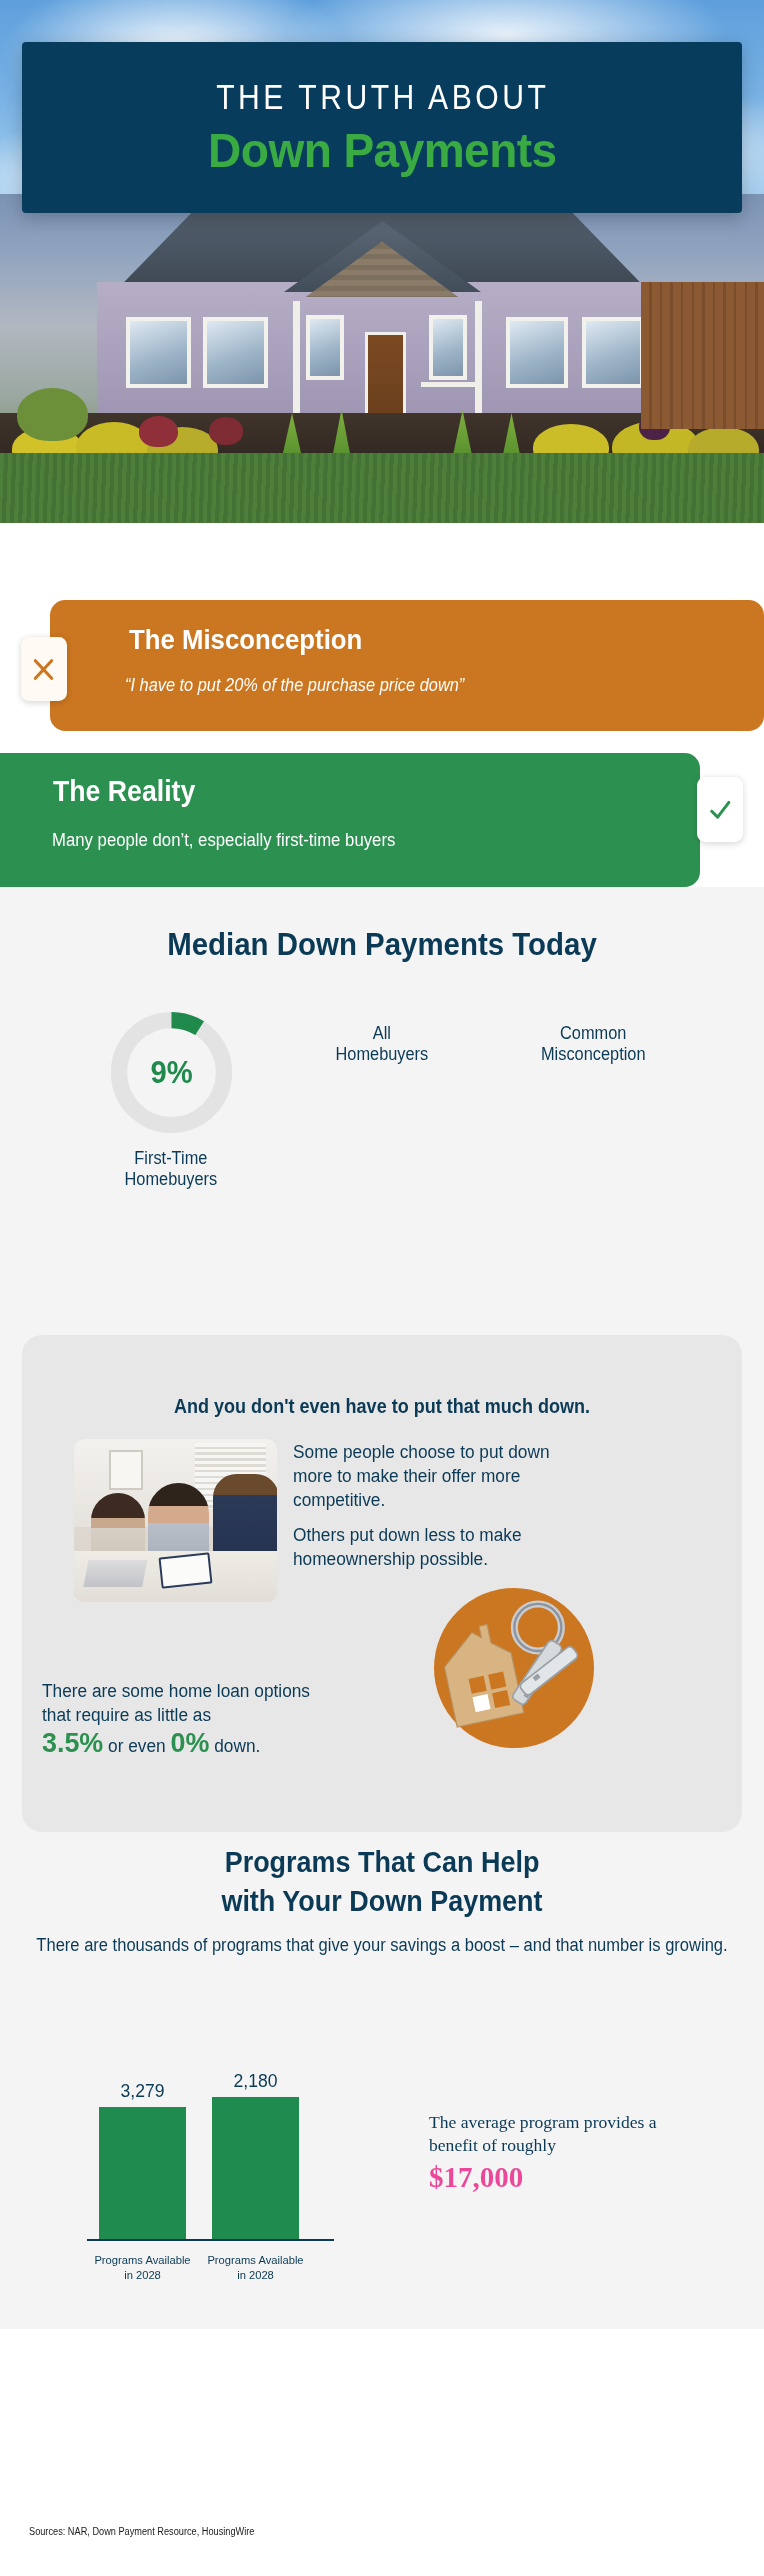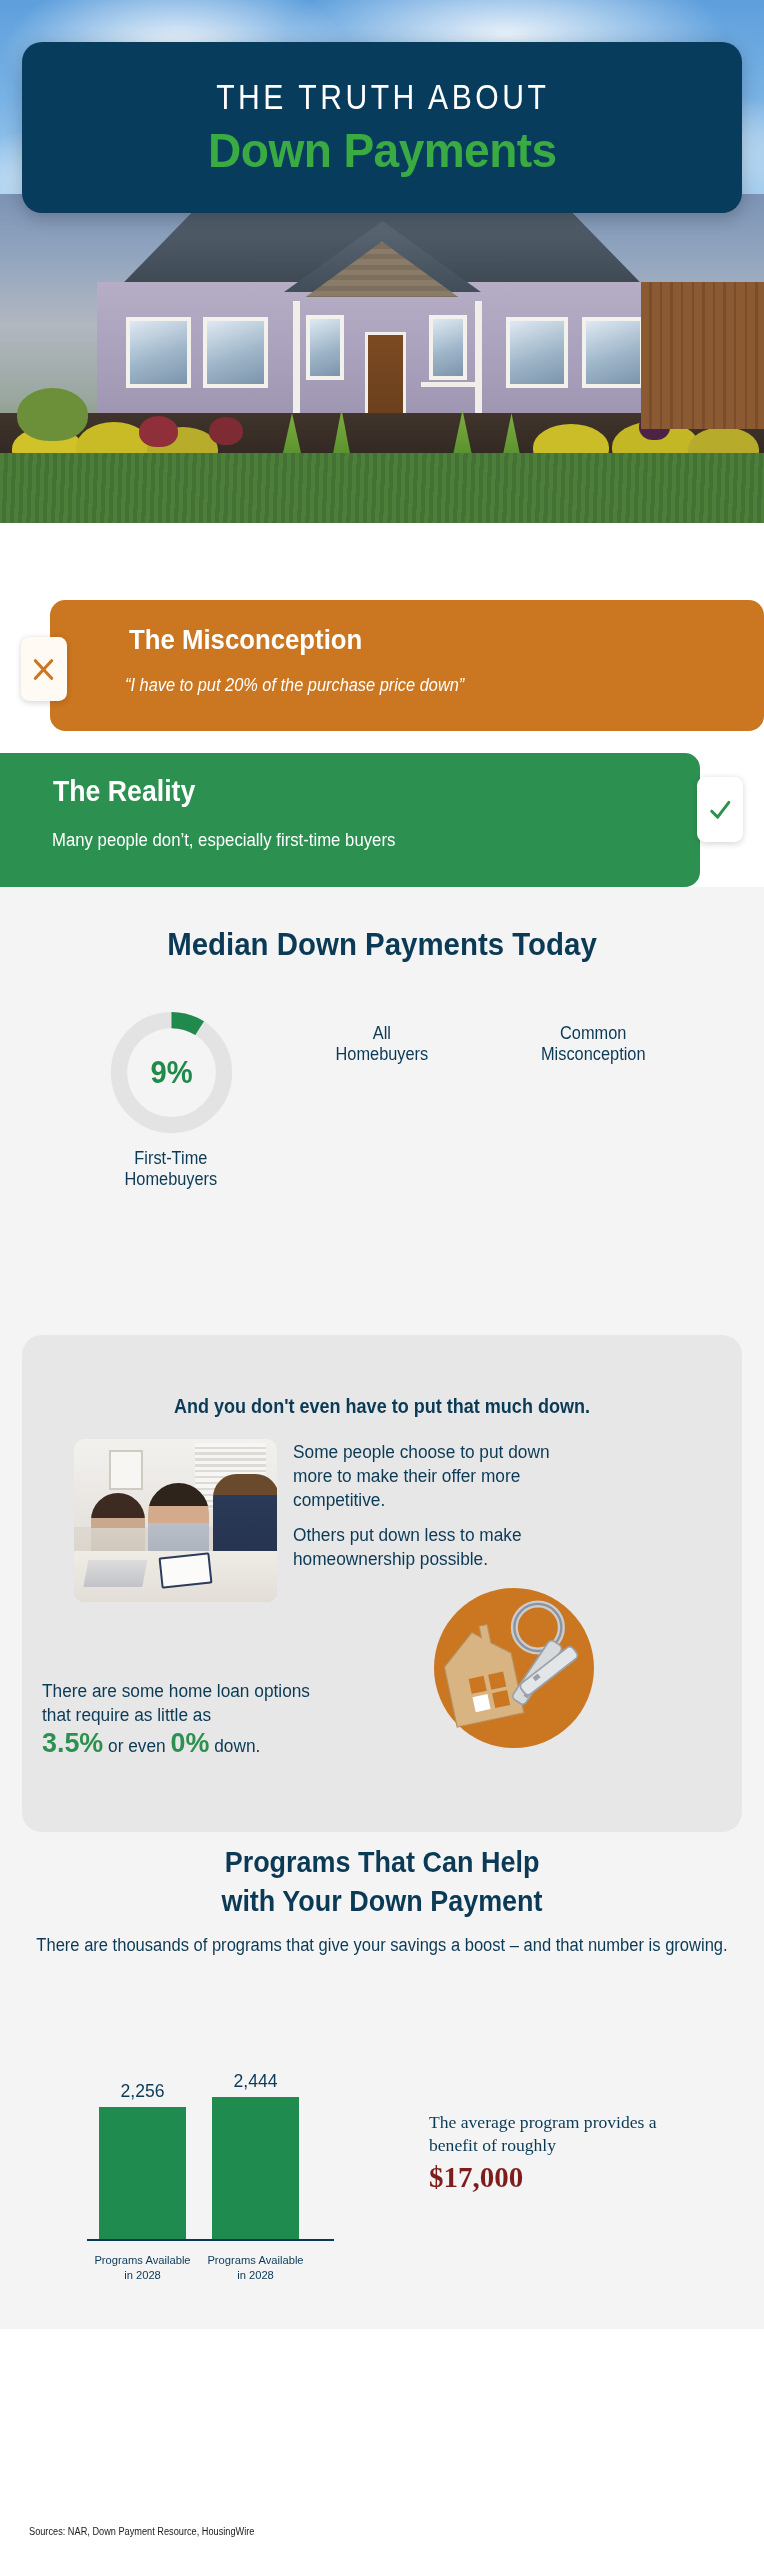--- a/index.html
+++ b/index.html
@@ -89,21 +89,21 @@
     background: repeating-linear-gradient(90deg,#8b5a33 0 8.2px,#79destroy 0 0,#7a4d2c 8.2px 10px);
     background: repeating-linear-gradient(90deg,#8b5a33 0 8.2px,#7a4d2c 8.2px 10.6px);
   }
 
   
   .title-card {
     position: absolute;
     left: 22.3px; top: 42px;
     width: 720px; height: 171px;
     background: #083c5c;
-    border-radius: 20px;
+    border-radius: 4px;
     display: flex; flex-direction: column;
     align-items: center; justify-content: center;
     box-shadow: 0 4.7px 16.5px rgba(0,0,0,0.22);
   }
   .title-kicker {
     color:#ffffff; font-size: 35px; letter-spacing: 4.1px;
     font-weight: 400; font-family:"Liberation Sans", sans-serif;
     transform: scaleX(0.86);
   }
   .title-main {
@@ -269,21 +269,21 @@
     font-size:17.6px; font-weight:400;
   }
   .axis { position:absolute; left:22.3px; bottom:46px; width:247px; height:2.4px; background:#0b3a56; }
   .bar-cat {
     position:absolute; bottom:4.7px; width:99px; text-align:center;
     color:#0b3a56; font-size:11.2px; line-height:1.3;
   }
 
   .avg-block { position:absolute; left:429px; top:2111px; width:247px;font-family:Liberation Serif, serif; }
   .avg-text { color:#0b3a56; font-size:17.6px; line-height:1.32; }
-  .avg-amt { color:#7f1d1d; font-size:29px; font-weight:700; margin-top:3.5px; letter-spacing:0px; }
+  .avg-amt { color:#ec4899; font-size:29px; font-weight:700; margin-top:3.5px; letter-spacing:0px; }
 
   
   .footer {
     position:absolute; left:0; top:2328px; width:764px; height:171px;
     background:#083c5c; display:flex; align-items:center; justify-content:center;
   }
   .footer p {
     color:#ffffff; font-size:20px; line-height:1.42; text-align:center;
     max-width:635px; font-weight:400; transform: scaleX(0.94);
   }
@@ -454,22 +454,22 @@
   </div>
 
   <div class="sec-title" id="progTitle1">Programs That Can Help</div>
   <div class="sec-title" id="progTitle2">with Your Down Payment</div>
   <div class="prog-sub">There are thousands of programs that give your savings a boost – and that number is growing.</div>
 
   <div class="chart">
     <div class="bars">
       <div class="bar" id="bar0" style="left: 34px; height: 133px; background: rgb(32, 139, 78);"></div>
       <div class="bar" id="bar1" style="left: 147px; height: 143px; background: rgb(32, 139, 78);"></div>
-      <div class="bar-val" id="bv0" style="left: 34px; bottom: 138px;">2,256</div>
-      <div class="bar-val" id="bv1" style="left: 147px; bottom: 148px;">2,444</div>
+      <div class="bar-val" id="bv0" style="left: 34px; bottom: 138px;">3,279</div>
+      <div class="bar-val" id="bv1" style="left: 147px; bottom: 148px;">2,180</div>
     </div>
     <div class="axis"></div>
     <div class="bar-cat" style="left:28px;">
       <span>Programs Available</span><br>
       <span>in 2028</span>
     </div>
     <div class="bar-cat" style="left:141px;">
       <span>Programs Available</span><br>
       <span>in 2028</span>
     </div>

